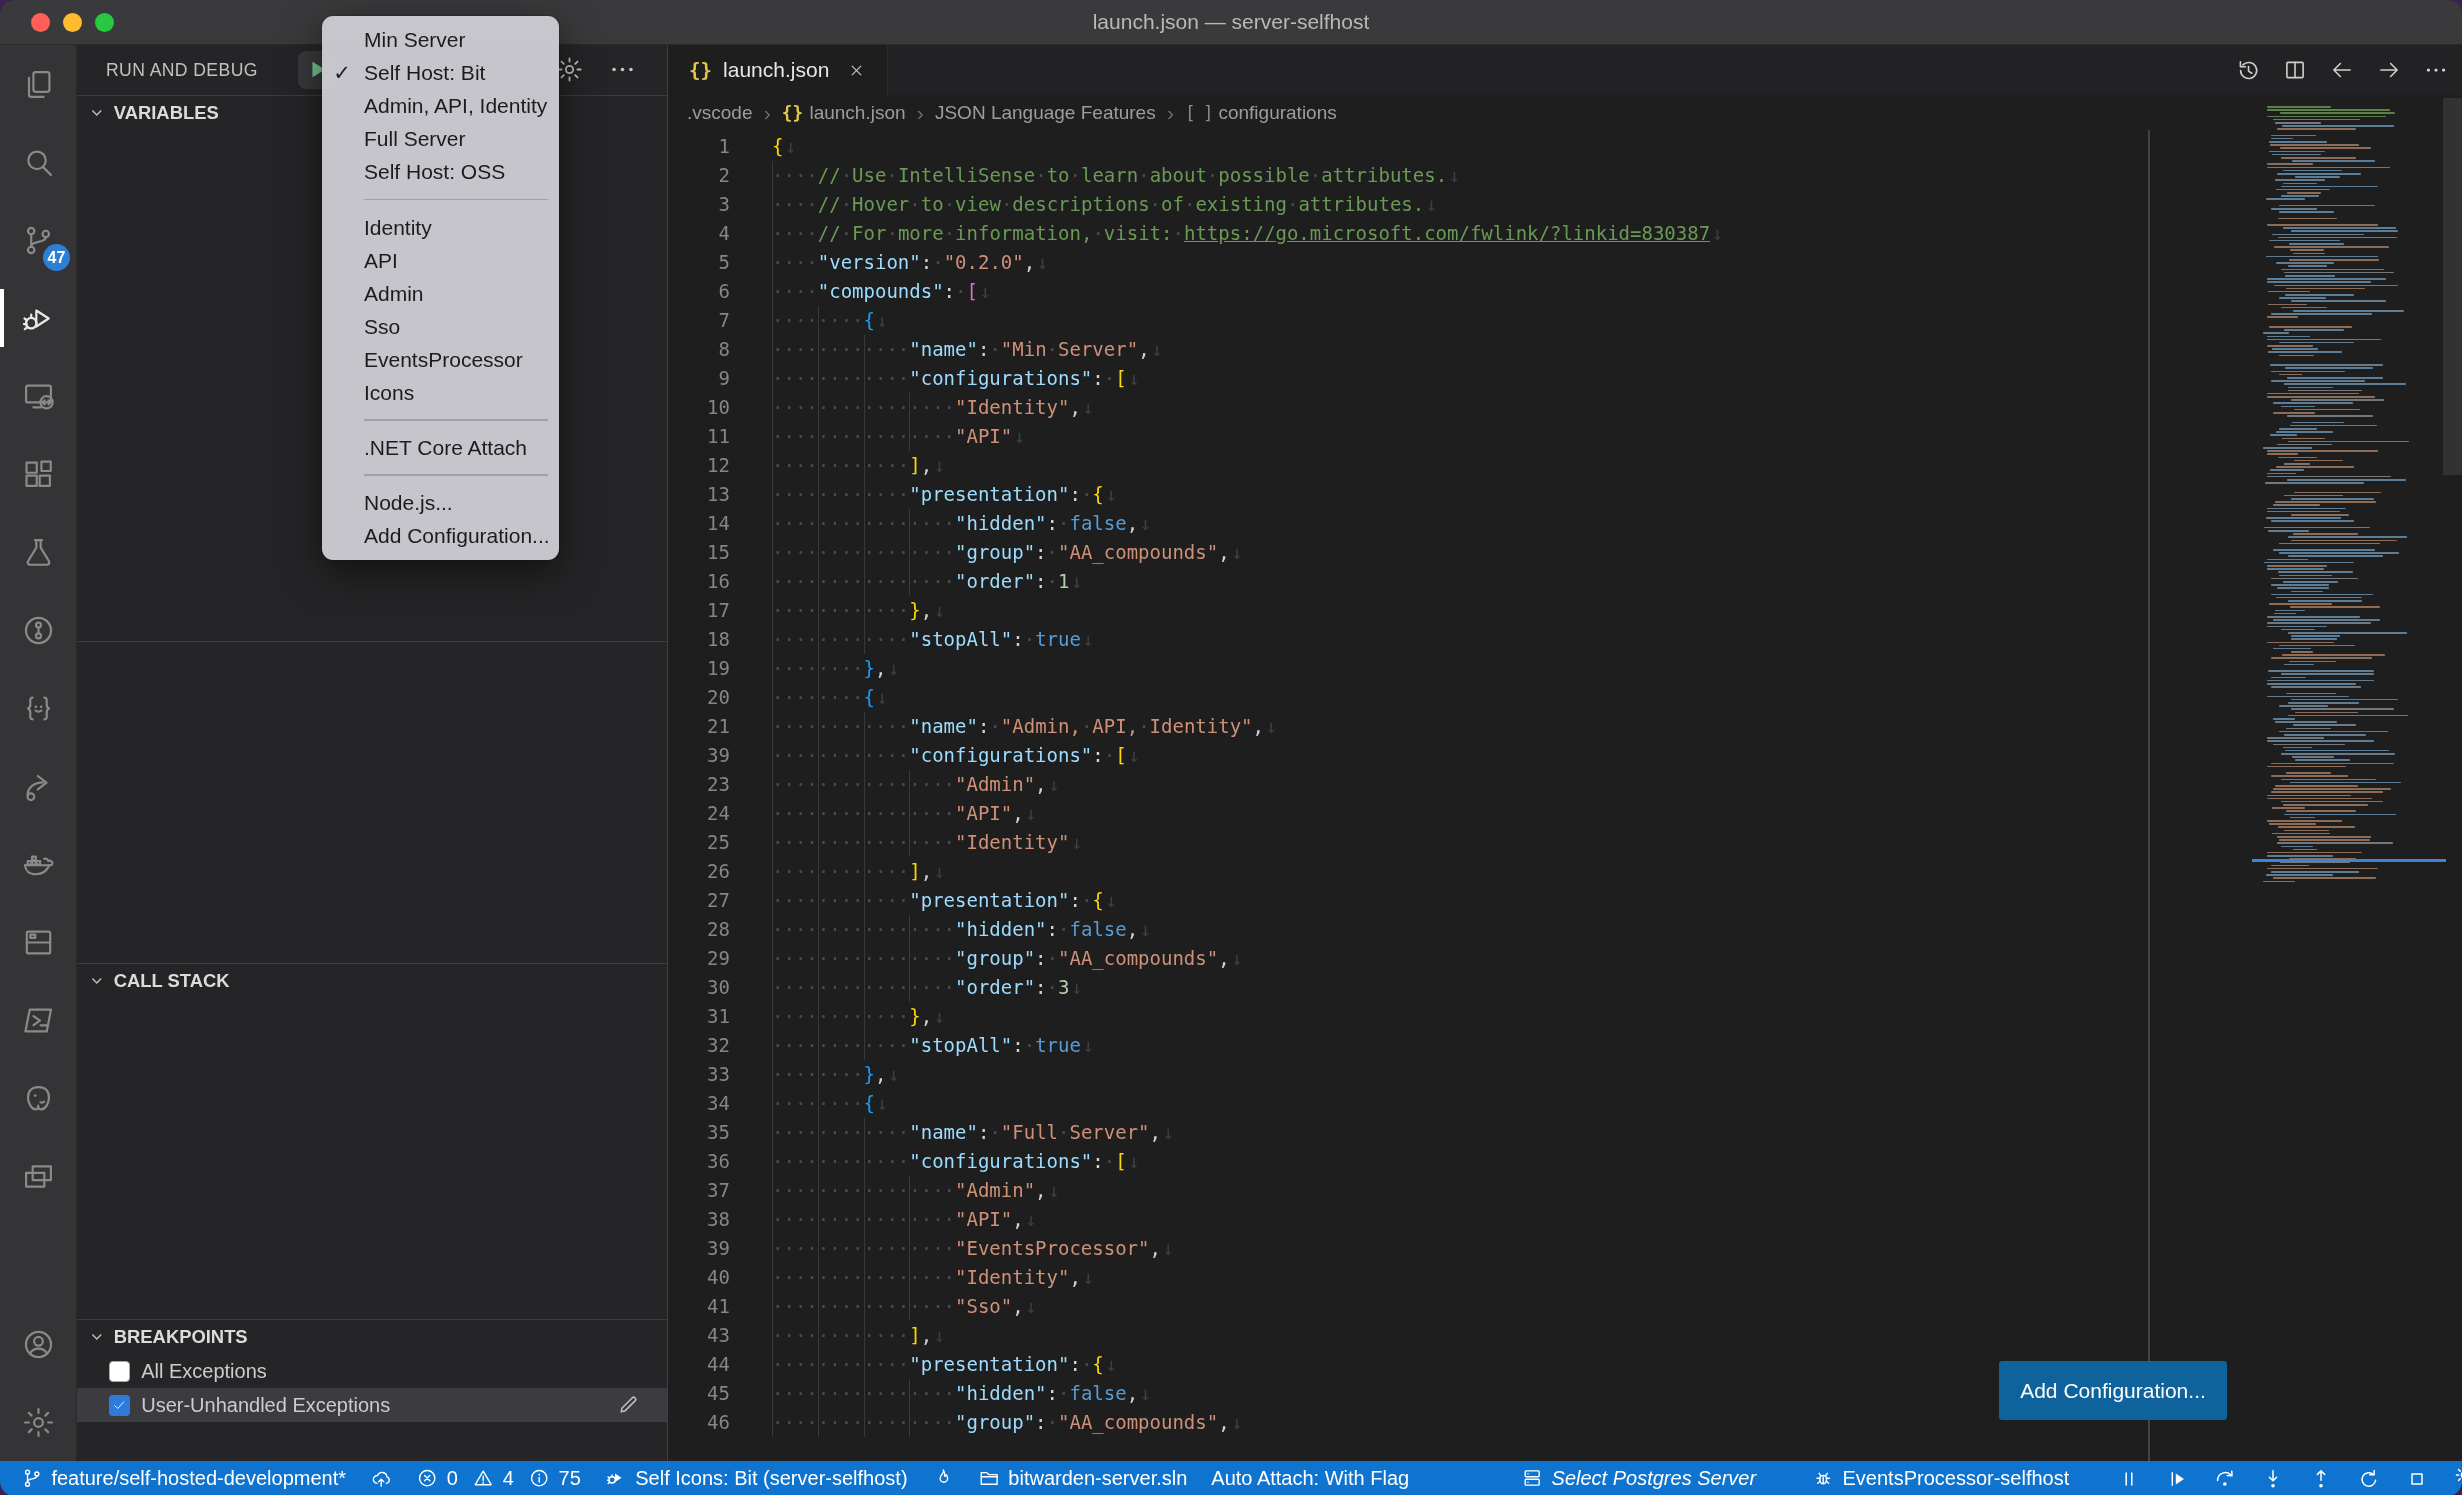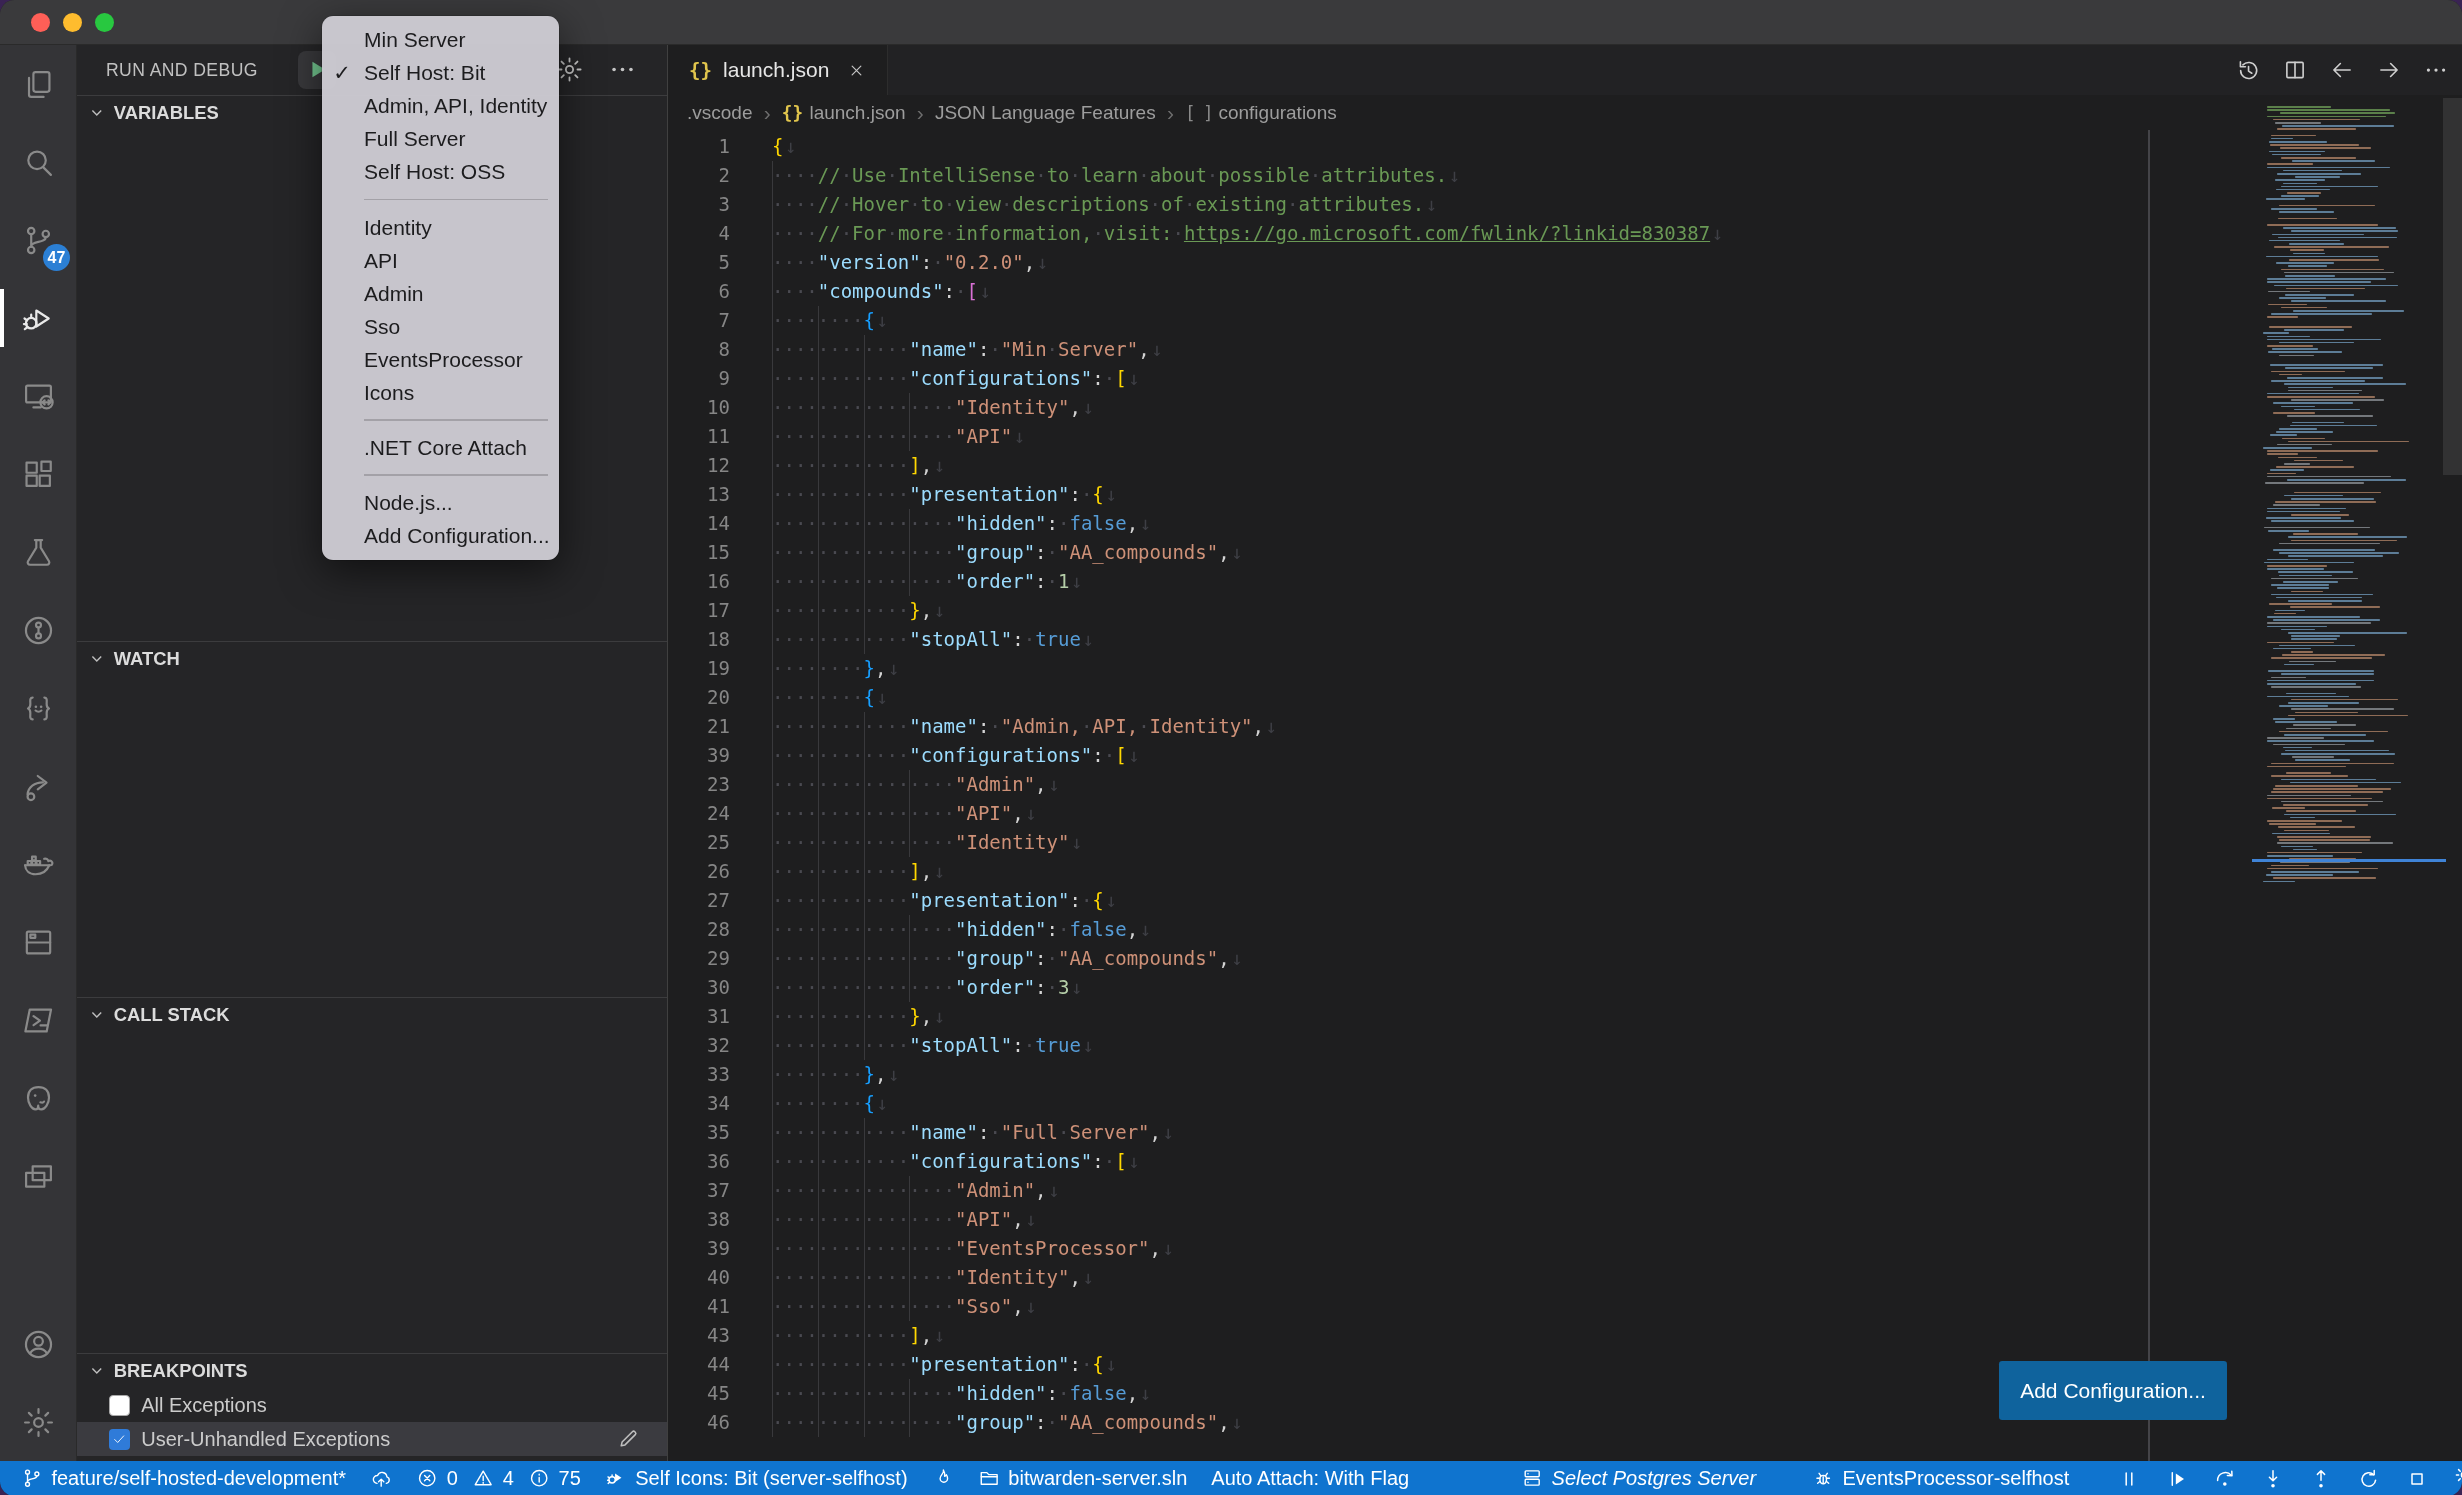--- a/index.html
+++ b/index.html
@@ -96,20 +96,21 @@
 </style>
 </head>
 <body>
 
 <div class="window">
 
   <div class="titlebar">
     <span class="tl" style="background: rgb(255, 95, 87);"></span>
     <span class="tl" style="background: rgb(254, 188, 46);"></span>
     <span class="tl" style="background: rgb(40, 200, 64);"></span>
+    <div class="title">launch.json — server-selfhost</div>
   </div>
 
   <div class="main">
     <div class="activitybar" id="activitybar">
         <div class="ab-item">
           <svg width="35" height="35" viewBox="0 0 24 24" fill="none" stroke="currentColor" stroke-width="1.5" stroke-linecap="round" stroke-linejoin="round">
             <rect x="8.5" y="3.5" width="11" height="13.5" rx="1.5"></rect>
             <path d="M5.5 7.5V19a1.5 1.5 0 0 0 1.5 1.5h8.5"></path>
           </svg>
         </div>
@@ -256,28 +257,20 @@
               <svg class="chev" width="17.6" height="17.6" viewBox="0 0 24 24" fill="none" stroke="currentColor" stroke-width="2">
                 <path d="M6 9l6 6 6-6"></path>
               </svg>
             </span>
           <span>VARIABLES</span>
         </div>
         <div class="sec-body-variables"></div>
       </div>
 
       <div class="sb-section">
-        <div class="sec-head">
-          <span class="sec-chev">
-              <svg class="chev" width="17.6" height="17.6" viewBox="0 0 24 24" fill="none" stroke="currentColor" stroke-width="2">
-                <path d="M6 9l6 6 6-6"></path>
-              </svg>
-            </span>
-          <span>WATCH</span>
-        </div>
         <div class="sec-body-watch"></div>
       </div>
 
       <div class="sb-section">
         <div class="sec-head">
           <span class="sec-chev">
               <svg class="chev" width="17.6" height="17.6" viewBox="0 0 24 24" fill="none" stroke="currentColor" stroke-width="2">
                 <path d="M6 9l6 6 6-6"></path>
               </svg>
             </span>

